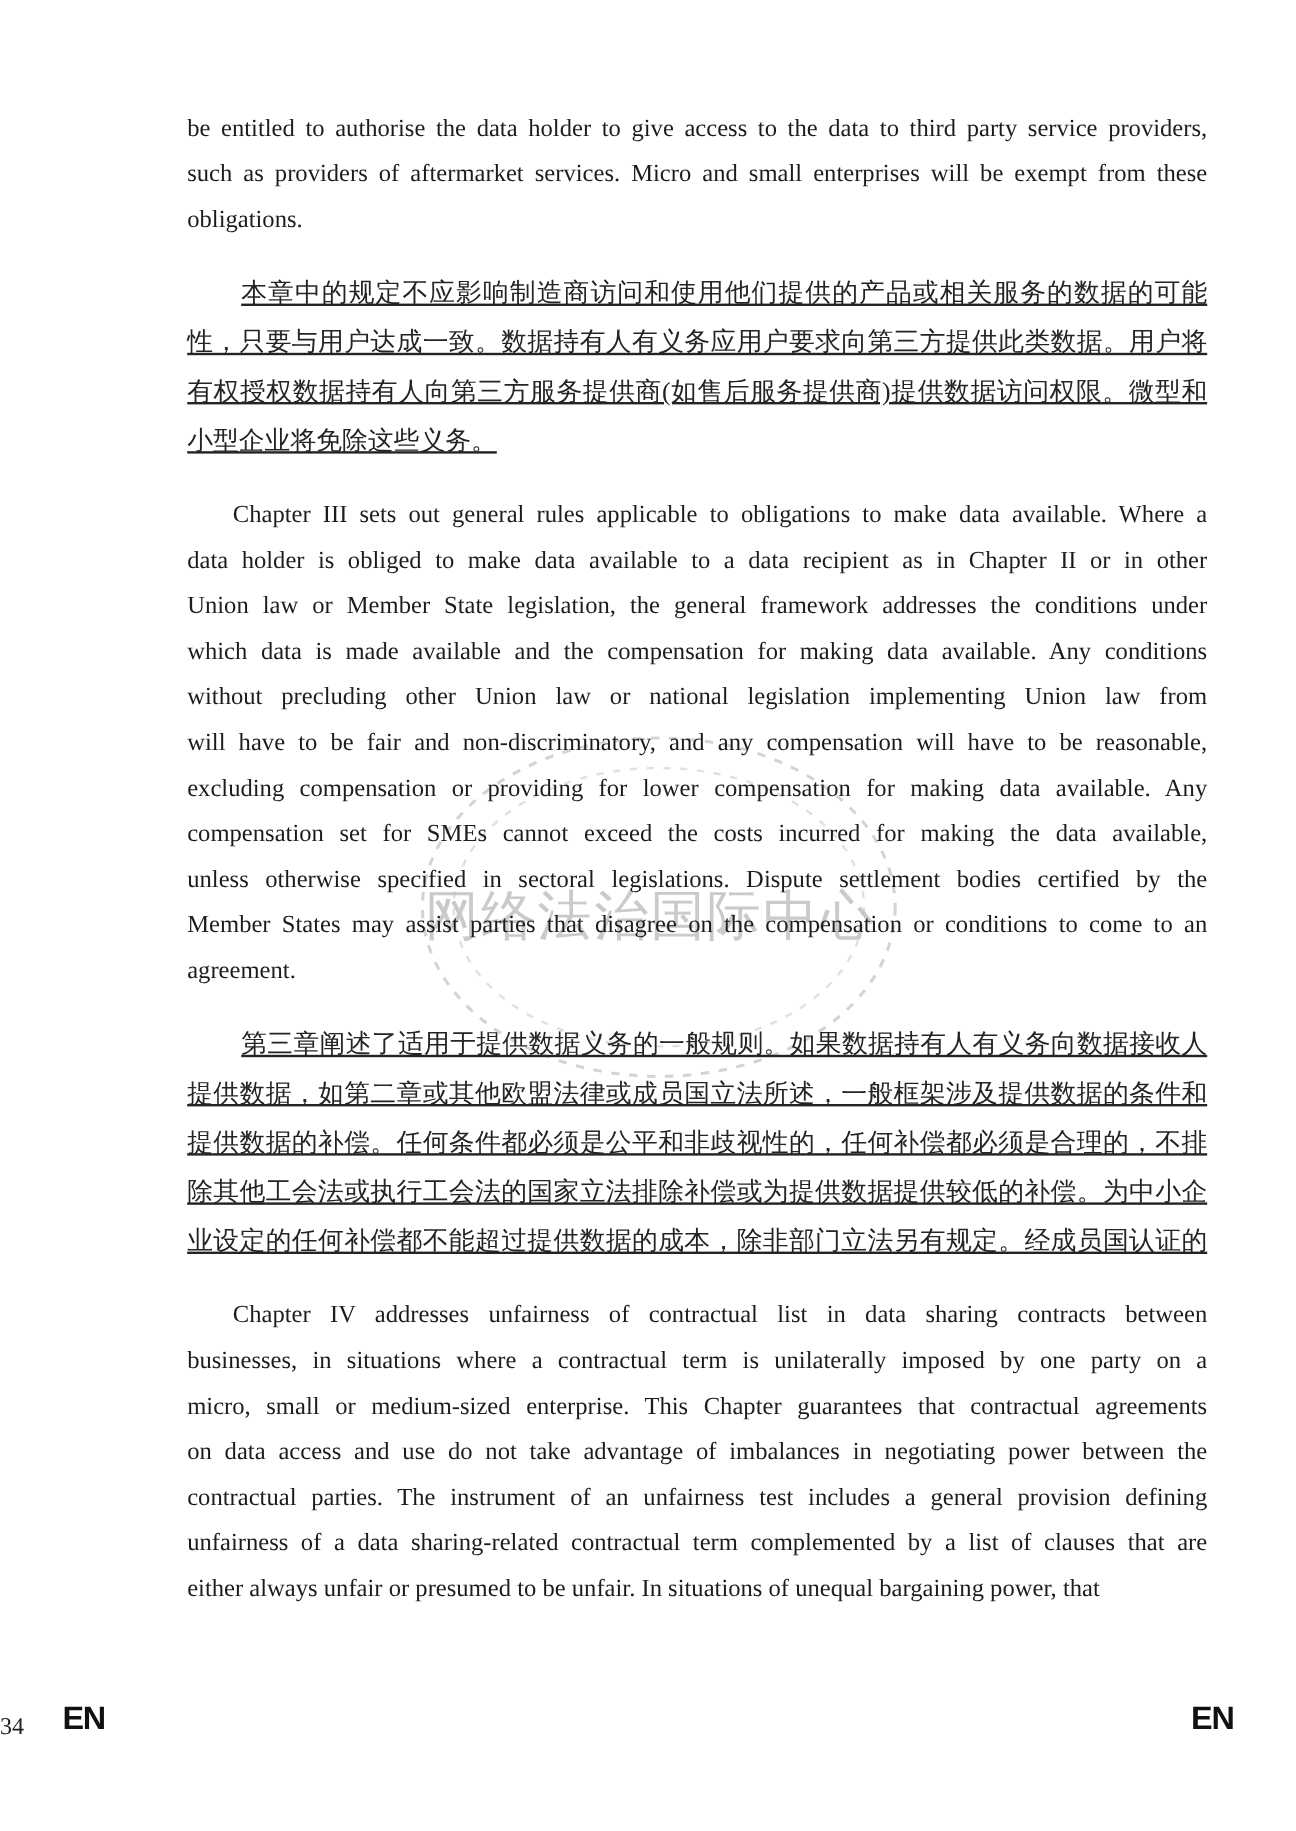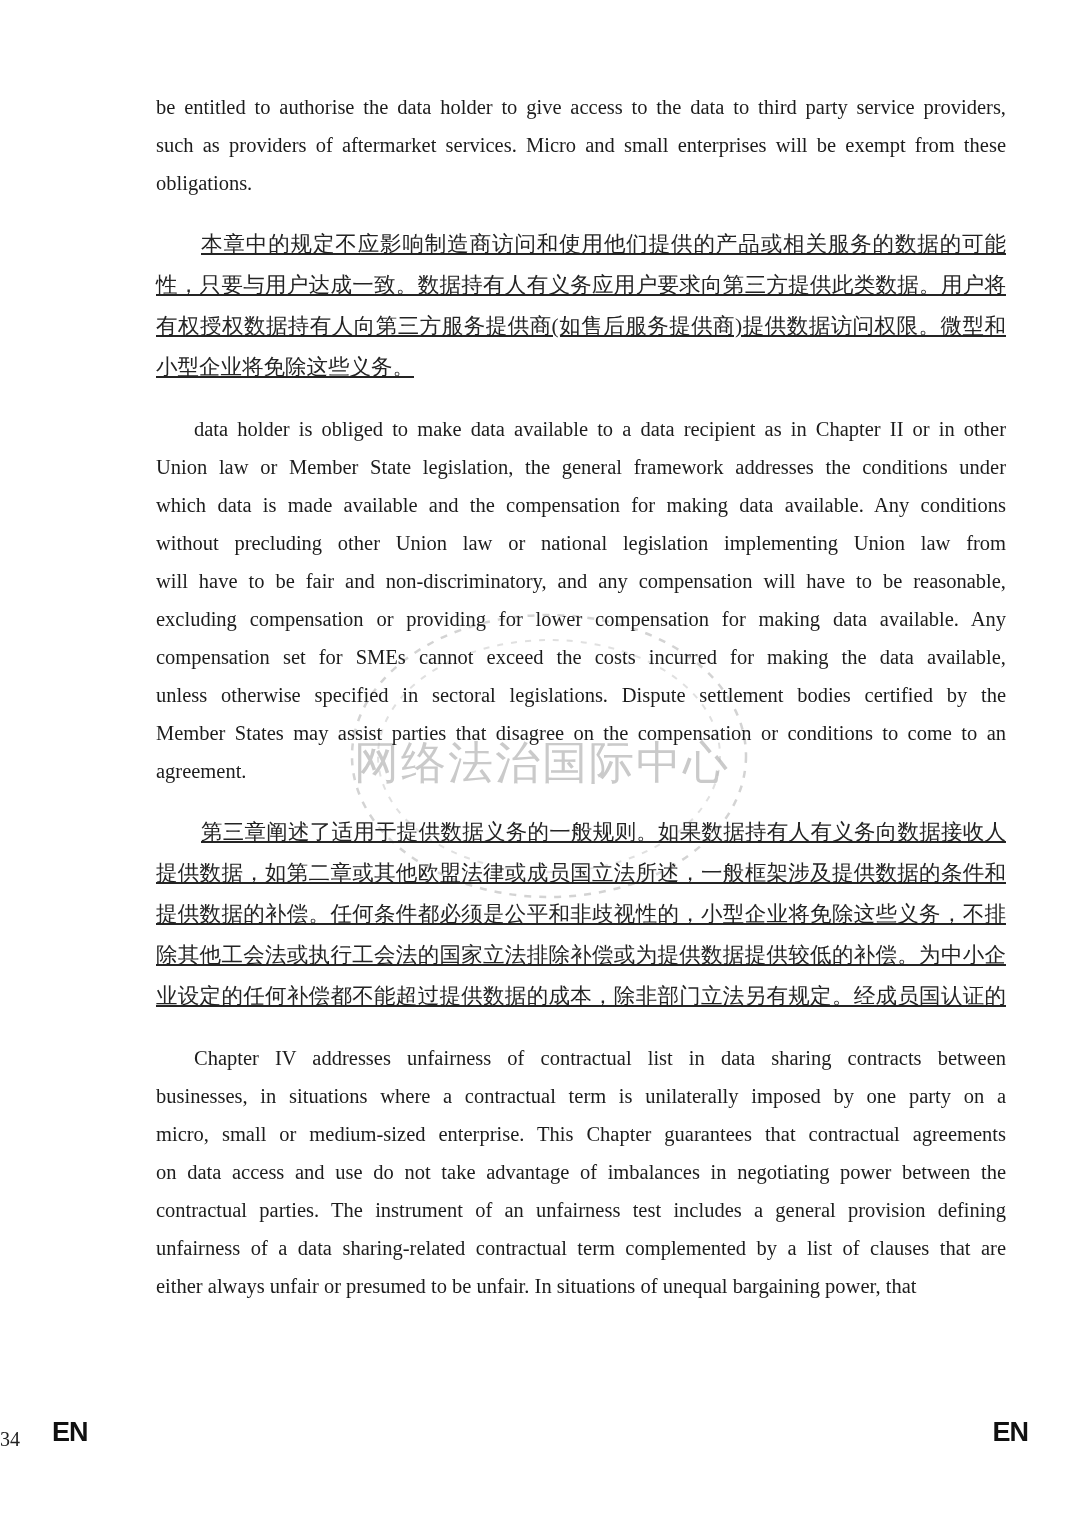--- a/index.html
+++ b/index.html
@@ -89,35 +89,36 @@
         <div class="line">such as providers of aftermarket services. Micro and small enterprises will be exempt from these</div>
         <div class="line last">obligations.</div>
       </div>
       <div class="para zh indent">
         <div class="line">本章中的规定不应影响制造商访问和使用他们提供的产品或相关服务的数据的可能</div>
         <div class="line">性，只要与用户达成一致。数据持有人有义务应用户要求向第三方提供此类数据。用户将</div>
         <div class="line">有权授权数据持有人向第三方服务提供商(如售后服务提供商)提供数据访问权限。微型和</div>
         <div class="line last">小型企业将免除这些义务。</div>
       </div>
       <div class="para en indent">
+        <div class="line">Chapter III sets out general rules applicable to obligations to make data available. Where a</div>
         <div class="line">data holder is obliged to make data available to a data recipient as in Chapter II or in other</div>
         <div class="line">Union law or Member State legislation, the general framework addresses the conditions under</div>
         <div class="line">which data is made available and the compensation for making data available. Any conditions</div>
         <div class="line">without precluding other Union law or national legislation implementing Union law from</div>
         <div class="line">will have to be fair and non-discriminatory, and any compensation will have to be reasonable,</div>
         <div class="line">excluding compensation or providing for lower compensation for making data available. Any</div>
         <div class="line">compensation set for SMEs cannot exceed the costs incurred for making the data available,</div>
         <div class="line">unless otherwise specified in sectoral legislations. Dispute settlement bodies certified by the</div>
         <div class="line">Member States may assist parties that disagree on the compensation or conditions to come to an</div>
         <div class="line last">agreement.</div>
       </div>
       <div class="para zh indent">
         <div class="line">第三章阐述了适用于提供数据义务的一般规则。如果数据持有人有义务向数据接收人</div>
         <div class="line">提供数据，如第二章或其他欧盟法律或成员国立法所述，一般框架涉及提供数据的条件和</div>
-        <div class="line">提供数据的补偿。任何条件都必须是公平和非歧视性的，小型企业将免除这些义务，不排</div>
+        <div class="line">提供数据的补偿。任何条件都必须是公平和非歧视性的，任何补偿都必须是合理的，不排</div>
         <div class="line">除其他工会法或执行工会法的国家立法排除补偿或为提供数据提供较低的补偿。为中小企</div>
         <div class="line">业设定的任何补偿都不能超过提供数据的成本，除非部门立法另有规定。经成员国认证的</div>
       </div>
       <div class="para en indent">
         <div class="line">Chapter IV addresses unfairness of contractual list in data sharing contracts between</div>
         <div class="line">businesses, in situations where a contractual term is unilaterally imposed by one party on a</div>
         <div class="line">micro, small or medium-sized enterprise. This Chapter guarantees that contractual agreements</div>
         <div class="line">on data access and use do not take advantage of imbalances in negotiating power between the</div>
         <div class="line">contractual parties. The instrument of an unfairness test includes a general provision defining</div>
         <div class="line">unfairness of a data sharing-related contractual term complemented by a list of clauses that are</div>

